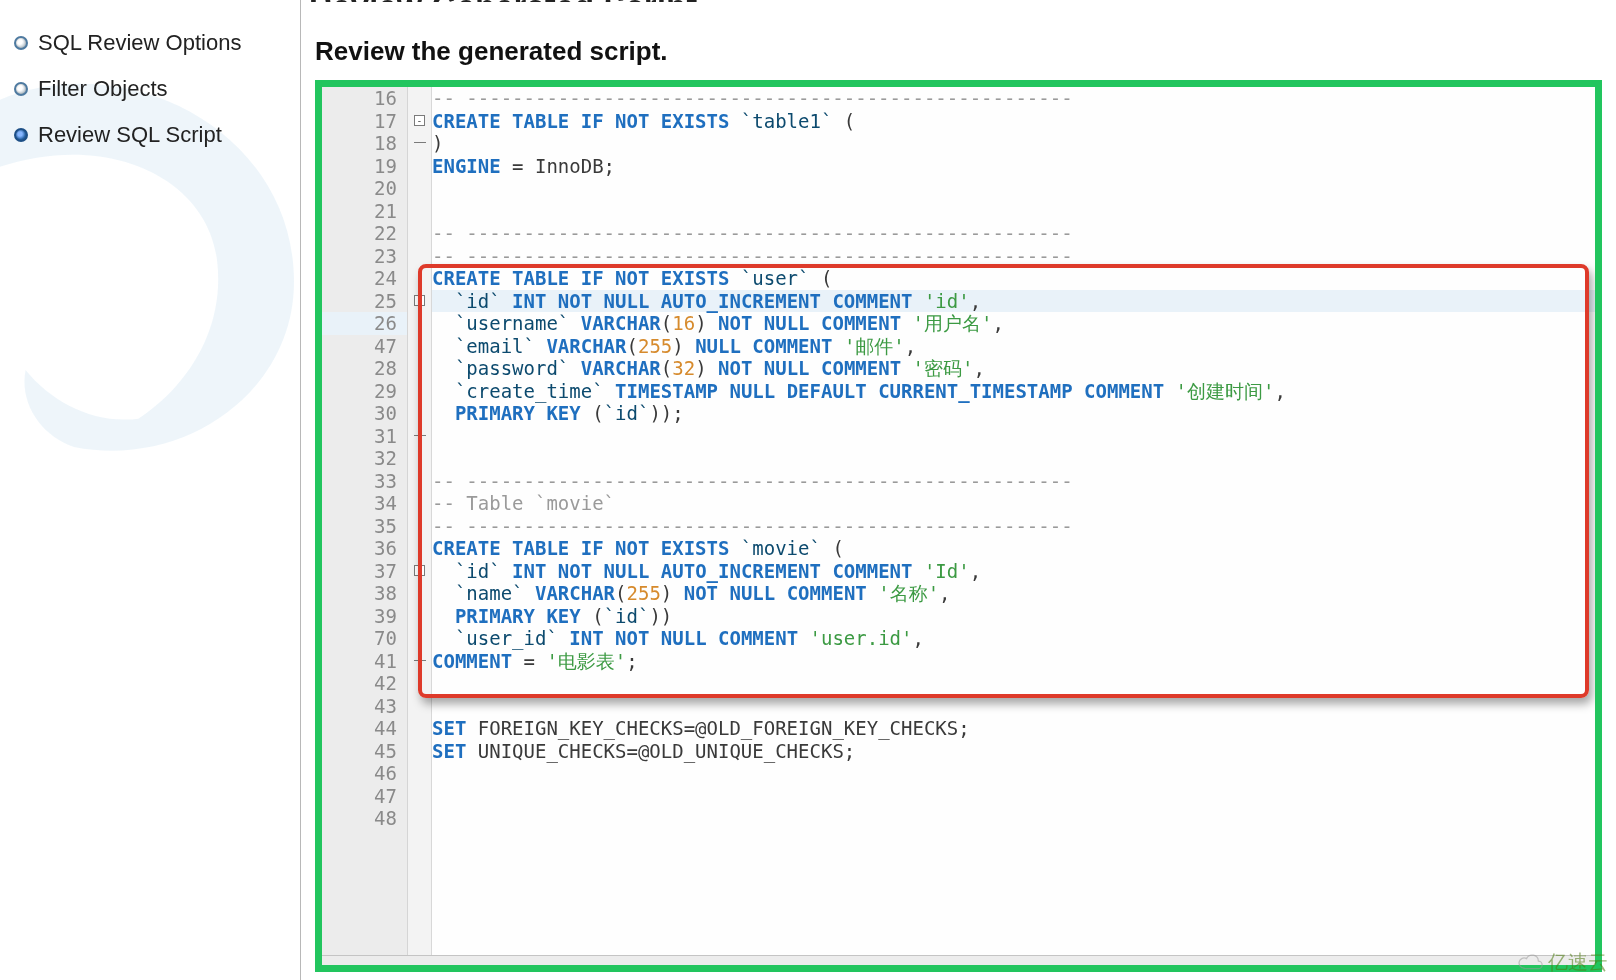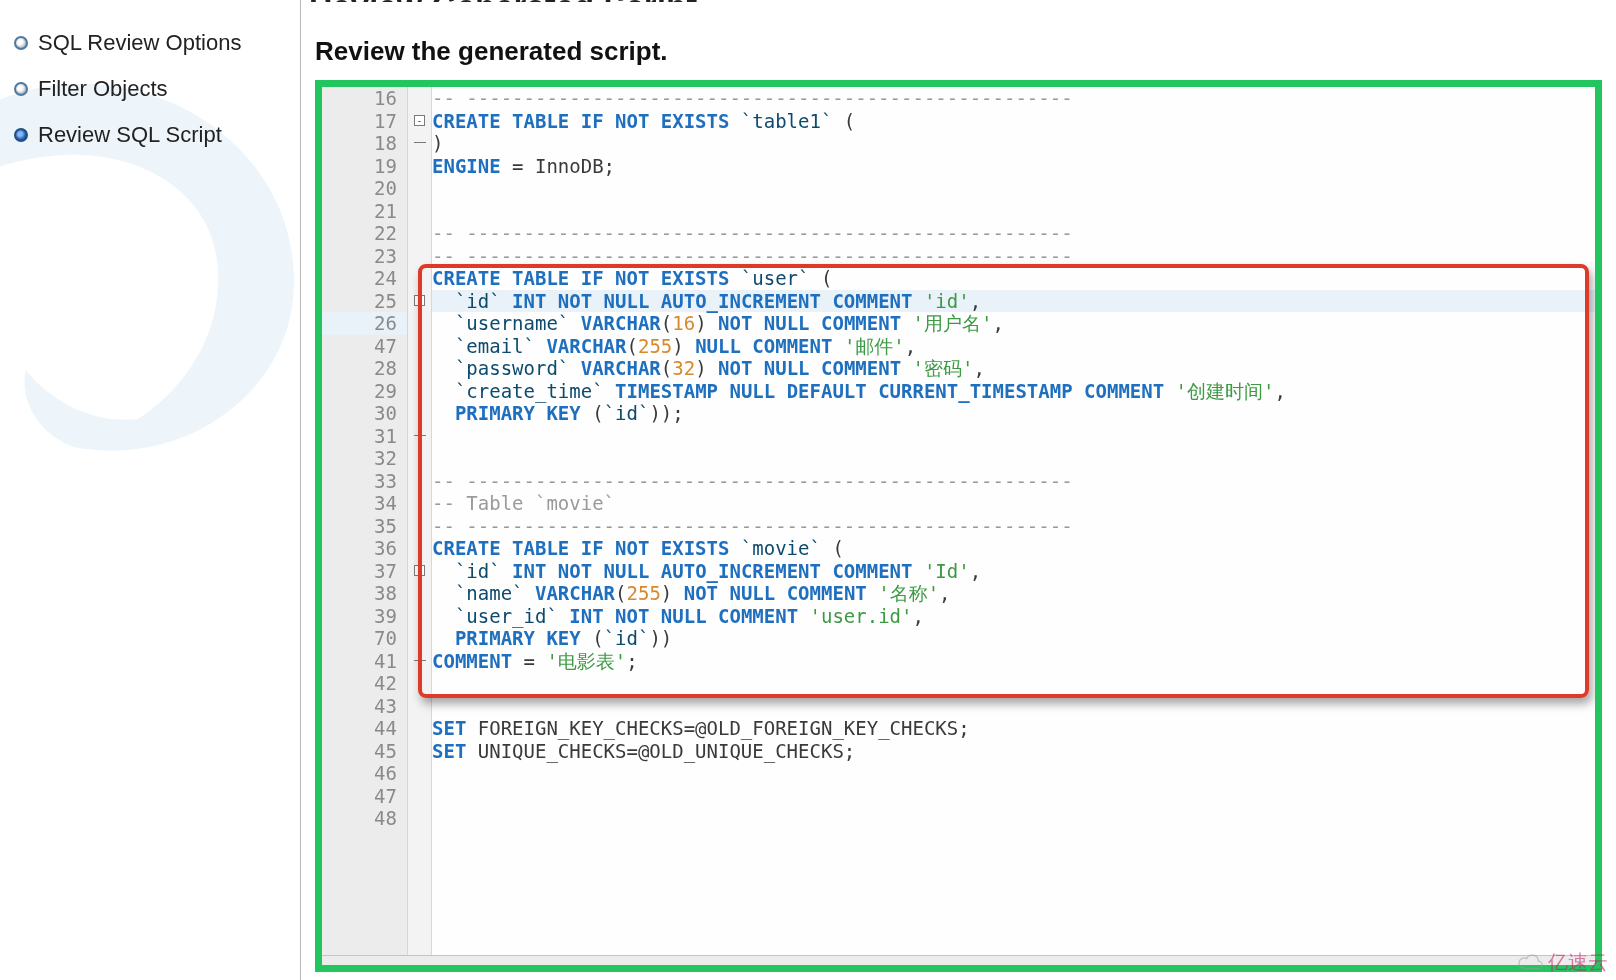--- a/index.html
+++ b/index.html
@@ -37,21 +37,21 @@
   .plain { color:#3a3a3a; }
   .ident { color:#0c4a6e; }
   .num { color:#d68a2c; }
   .str { color:#3c9a43; }
   .cmt { color:#9a9a9a; }
 
   
   .hl { position:absolute; border:4px solid #de3a2a; border-radius:8px; box-shadow:3px 6px 10px rgba(0,0,0,.35); pointer-events:none; }
 
   
-  .wm { position:absolute; right:8px; bottom:4px; opacity:.55; font-size:20px; color:#be185d; font-family:Arial,sans-serif; display:flex; align-items:center; gap:4px; }
+  .wm { position:absolute; right:8px; bottom:4px; opacity:.55; font-size:20px; color:#4d7c0f; font-family:Arial,sans-serif; display:flex; align-items:center; gap:4px; }
   .wm svg { width:30px; height:20px; }
 
   
   .bottombar { position:absolute; left:0; right:0; bottom:0; height:10px; background:#ececec; border-top:1px solid #c4c4c4; }
 </style>
 </head>
 <body>
 
 <div class="root">
 
@@ -182,22 +182,22 @@
             <div class="line"><span class="plain">  </span><span class="ident">`create_time`</span><span class="plain"> </span><span class="kw">TIMESTAMP NULL DEFAULT CURRENT_TIMESTAMP COMMENT </span><span class="str">'创建时间'</span><span class="plain">,</span></div>
             <div class="line"><span class="plain">  </span><span class="kw">PRIMARY KEY</span><span class="plain"> (</span><span class="ident">`id`</span><span class="plain">));</span></div>
             <div class="line"></div>
             <div class="line"></div>
             <div class="line"><span class="cmt">-- -----------------------------------------------------</span></div>
             <div class="line"><span class="cmt">-- Table `movie`</span></div>
             <div class="line"><span class="cmt">-- -----------------------------------------------------</span></div>
             <div class="line"><span class="kw">CREATE TABLE IF NOT EXISTS </span><span class="ident">`movie`</span><span class="plain"> (</span></div>
             <div class="line"><span class="plain">  </span><span class="ident">`id`</span><span class="plain"> </span><span class="kw">INT NOT NULL AUTO_INCREMENT COMMENT </span><span class="str">'Id'</span><span class="plain">,</span></div>
             <div class="line"><span class="plain">  </span><span class="ident">`name`</span><span class="plain"> </span><span class="kw">VARCHAR</span><span class="plain">(</span><span class="num">255</span><span class="plain">) </span><span class="kw">NOT NULL COMMENT </span><span class="str">'名称'</span><span class="plain">,</span></div>
+            <div class="line"><span class="plain">  </span><span class="kw">PRIMARY KEY</span><span class="plain"> (</span><span class="ident">`id`</span><span class="plain">))</span></div>
             <div class="line"><span class="plain">  </span><span class="ident">`user_id`</span><span class="plain"> </span><span class="kw">INT NOT NULL COMMENT </span><span class="str">'user.id'</span><span class="plain">,</span></div>
-            <div class="line"><span class="plain">  </span><span class="kw">PRIMARY KEY</span><span class="plain"> (</span><span class="ident">`id`</span><span class="plain">))</span></div>
             <div class="line"><span class="kw">COMMENT</span><span class="plain"> = </span><span class="str">'电影表'</span><span class="plain">;</span></div>
             <div class="line"></div>
             <div class="line"></div>
             <div class="line"><span class="kw">SET</span><span class="plain"> FOREIGN_KEY_CHECKS=@OLD_FOREIGN_KEY_CHECKS;</span></div>
             <div class="line"><span class="kw">SET</span><span class="plain"> UNIQUE_CHECKS=@OLD_UNIQUE_CHECKS;</span></div>
             <div class="line"></div>
           </div>
         <div class="hl" id="hl" style="left: 96px; right: 6px; top: 177px; height: 433.5px;"></div>
       </div>
       <div class="bottombar"></div>

